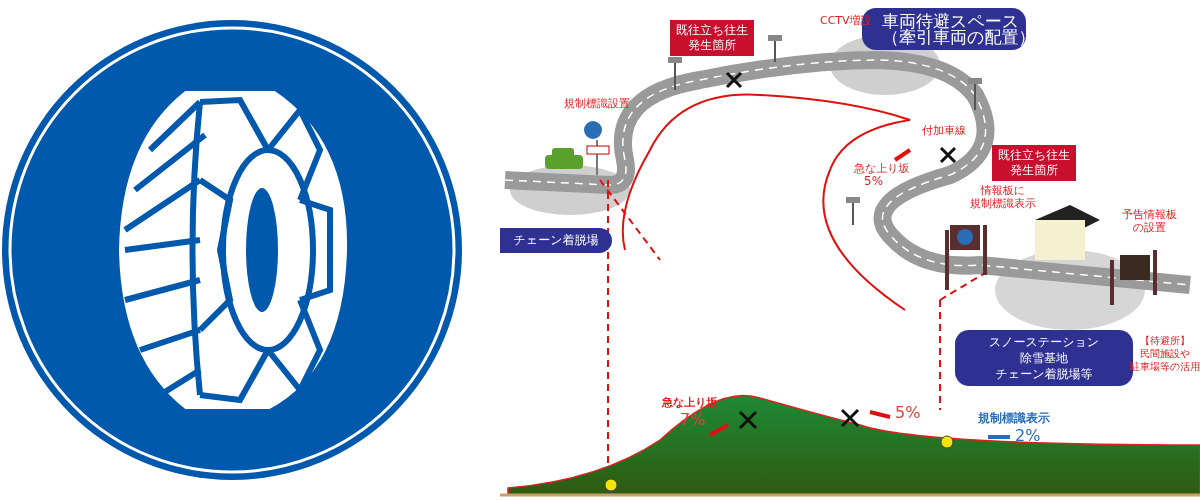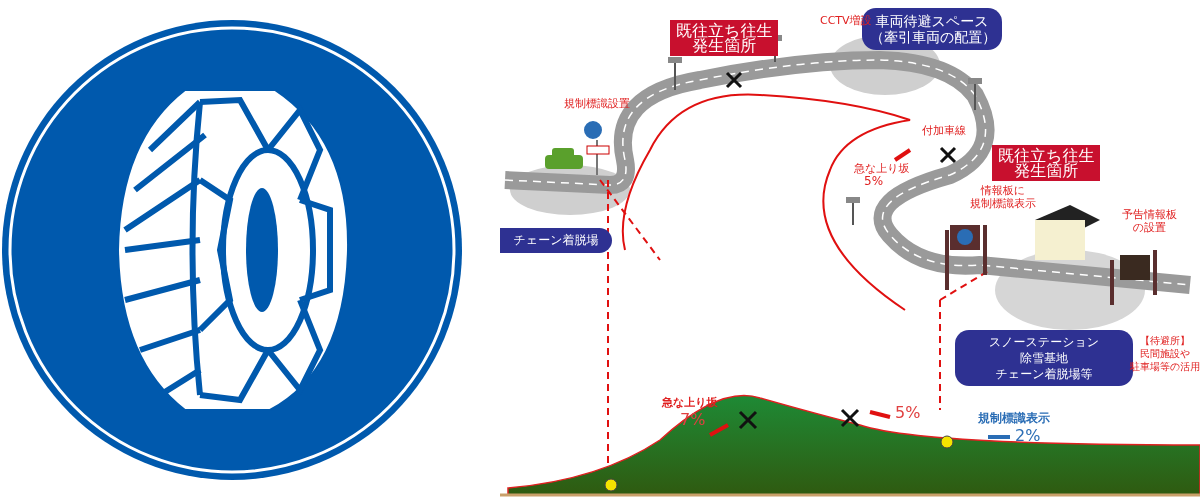--- a/index.html
+++ b/index.html
@@ -2,21 +2,21 @@
 <html><head>
 <meta charset="utf-8">
 <style>
   html, body { margin:0; padding:0; background:#ffffff; }
   body { width:1200px; height:500px; position:relative; overflow:hidden;
          font-family: "DejaVu Sans", sans-serif; }
   .sign { position:absolute; left:0; top:0; width:480px; height:500px; }
   .diagram { position:absolute; left:500px; top:0; width:700px; height:500px; }
   .abs { position:absolute; }
   .redlabel { color:#e02020; font-size:11px; line-height:13px; text-align:center; white-space:nowrap; }
-  .redbox { position:absolute; background:#c8102e; color:#fff; font-size:16px; line-height:15px;
+  .redbox { position:absolute; background:#c8102e; color:#fff; font-size:12px; line-height:15px;
             text-align:center; padding:3px 6px; white-space:pre; }
   .navybox { position:absolute; background:#2e3192; color:#fff; text-align:center;
              border-radius:14px; white-space:pre; }
   .pct-red { color:#e04040; font-size:16px; }
   .pct-blue { color:#2a6db5; font-size:16px; }
   .slope-red { color:#e02020; font-size:11px; font-weight:bold; }
   .slope-blue { color:#2a6db5; font-size:12px; font-weight:bold; }
 </style>
 </head>
 <body>
@@ -110,21 +110,21 @@
         <line x1="475" y1="84" x2="475" y2="110"></line>
         <line x1="353" y1="203" x2="353" y2="225"></line>
       </g>
   </svg>
 
   <div class="redbox" style="left:170px;top:20px;">既往立ち往生
 発生箇所</div>
   <div class="redbox" style="left:492px;top:145px;">既往立ち往生
 発生箇所</div>
 
-  <div class="navybox" style="left:362px;top:8px;width:124px;padding:5px 8px;font-size:14px;line-height:16px;">車両待避スペース
+  <div class="navybox" style="left:362px;top:8px;width:124px;padding:5px 20px;font-size:17px;line-height:16px;">車両待避スペース
 （牽引車両の配置）</div>
   <div class="navybox" style="left:0px;top:228px;width:108px;padding:4px 2px;font-size:12px;border-radius:0 14px 14px 0;">チェーン着脱場</div>
   <div class="navybox" style="left:455px;top:330px;width:170px;padding:4px 4px;font-size:12px;line-height:16px;">スノーステーション
 除雪基地
 チェーン着脱場等</div>
 
   <div class="abs redlabel" style="left:320px;top:14px;font-size:11px;">CCTV増設</div>
   <div class="abs redlabel" style="left:64px;top:97px;">規制標識設置</div>
   <div class="abs redlabel" style="left:422px;top:124px;">付加車線</div>
   <div class="abs redlabel" style="left:354px;top:162px;">急な上り坂</div>

